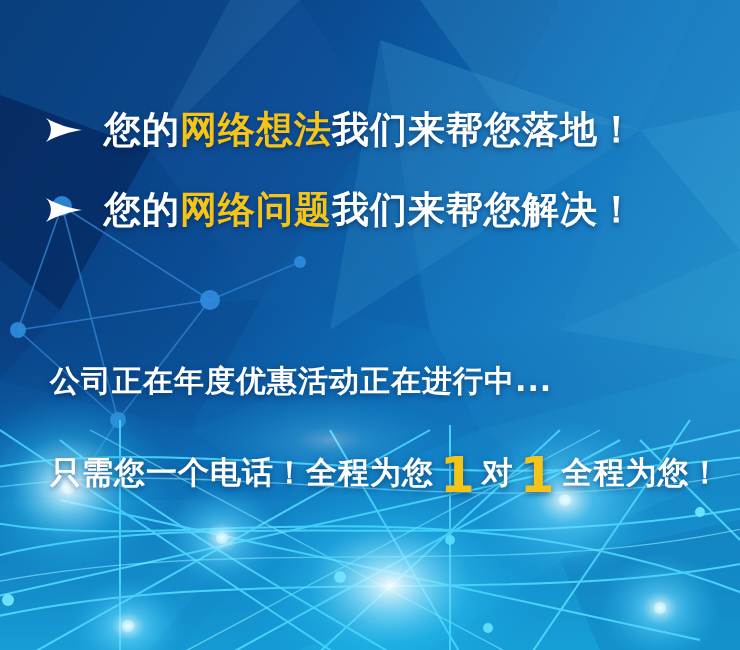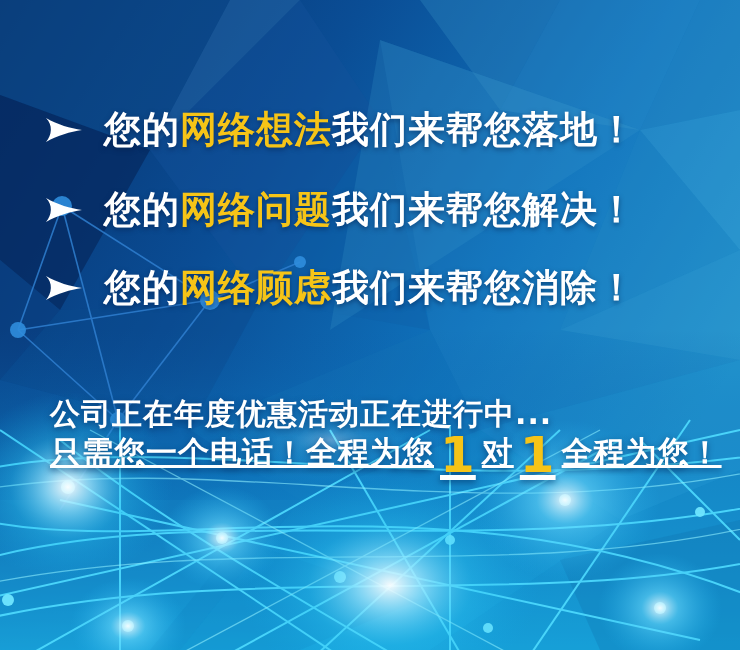--- a/index.html
+++ b/index.html
@@ -55,23 +55,23 @@
   .head-line .hl { color:#f6c417; }
 
   .sub-row {
     position:absolute;
     left:50px;
     white-space:nowrap;
     color:#ffffff;
     font-weight:bold;
     text-shadow:0 2px 6px rgba(0,35,85,.6);
   }
-  .sub-row.s0 { top:360px; font-size:30px; line-height:42px; letter-spacing:1px;margin-top:33px; }
-  .sub-row.s1 { top:425px; font-size:31px; line-height:54px; letter-spacing:1px;
-                display:flex; align-items:flex-start;text-decoration:underline; }
+  .sub-row.s0 { top:360px; font-size:30px; line-height:42px; letter-spacing:1px; }
+  .sub-row.s1 { top:445px; font-size:31px; line-height:54px; letter-spacing:1px;
+                display:flex; align-items:flex-start; }
   .sub-row.s1 .num {
     color:#f6c417;
     font-size:50px;
     font-weight:bold;
     padding:0 6px;
     line-height:54px;
     position:relative;
     top:3px;
   }
   .sub-row.s1 .seg { display:inline-block; }
@@ -222,28 +222,20 @@
 
     <div class="bullet-row r1">
       <svg class="arrow-icon" viewBox="0 0 40 28">
         <path d="M2,2 C14,9 26,12 38,14 C26,16 14,19 2,26 C8,19 9,9 2,2 Z" fill="#ffffff"></path>
       </svg>
       <div class="head-line">
         <span>您的</span><span class="hl">网络问题</span><span>我们来帮您解决！</span>
       </div>
     </div>
 
-    <div class="bullet-row r2">
-      <svg class="arrow-icon" viewBox="0 0 40 28">
-        <path d="M2,2 C14,9 26,12 38,14 C26,16 14,19 2,26 C8,19 9,9 2,2 Z" fill="#ffffff"></path>
-      </svg>
-      <div class="head-line">
-        <span>您的</span><span class="hl">网络顾虑</span><span>我们来帮您消除！</span>
-      </div>
-    </div>
 
     <div class="sub-row s0">公司正在年度优惠活动正在进行中...</div>
 
     <div class="sub-row s1">
       <span class="seg">只需您一个电话！全程为您</span>
       <span class="num">1</span>
       <span class="seg">对</span>
       <span class="num">1</span>
       <span class="seg">全程为您！</span>
     </div>

